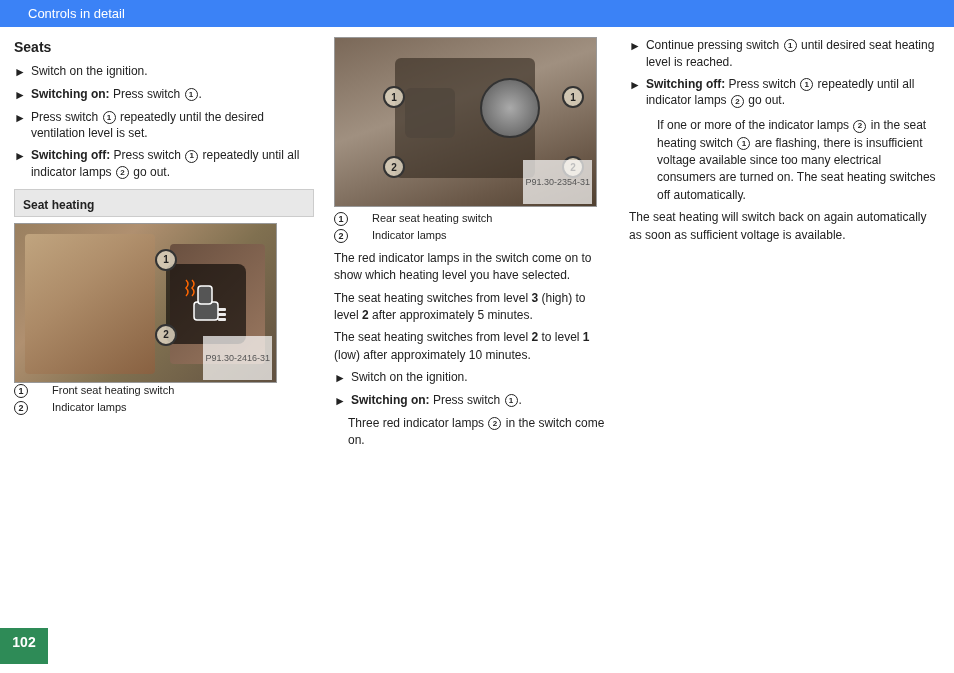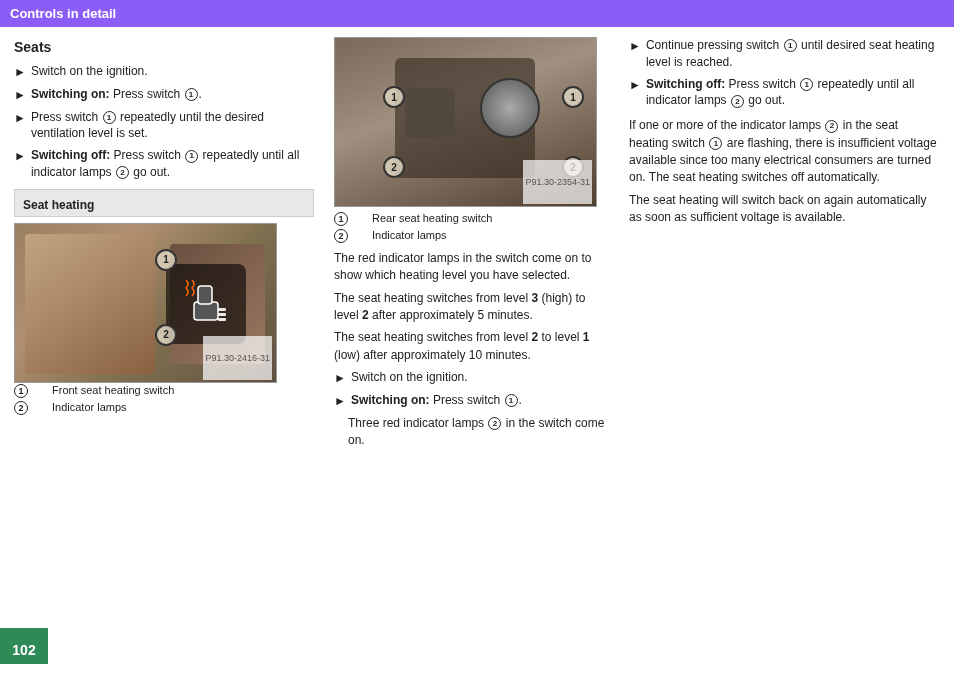--- a/index.html
+++ b/index.html
@@ -6,25 +6,25 @@
     body {
       font-family: Arial, Helvetica, sans-serif;
       font-size: 12px;
       color: #222;
       background: #fff;
       width: 954px;
       height: 673px;
       overflow: hidden;
     }
     .header-bar {
-      background: #8b5cf6;
+      background: #3b82f6;
       color: #fff;
-      font-weight: bold;
+      font-weight: normal;
       font-size: 13px;
-      padding: 6px 10px;
+      padding: 6px 28px;
       width: 100%;
     }
     .content-area {
       display: flex;
       flex-direction: row;
       padding: 10px 14px 0 14px;
       gap: 0;
     }
     .left-col {
       width: 310px;
@@ -125,21 +125,21 @@
       left: 0;
       width: 48px;
       background: #2e8b57;
       color: #fff;
       font-weight: bold;
       font-size: 14px;
       text-align: center;
       padding: 6px 0;
       height: 36px;
       display: flex;
-      align-items: flex-end;
+      align-items: flex-start;
       justify-content: center;
     }
     
     .car-img-sim {
       background: linear-gradient(135deg, #8a7060 0%, #a08878 30%, #706050 60%, #504030 100%);
       width: 100%;
       height: 100%;
       position: relative;
       display: flex;
       align-items: center;
@@ -334,21 +334,21 @@
 
     <div class="bullet-item">
       <span class="arrow">►</span>
       <span class="bullet-text">Continue pressing switch <span class="superscript-circle">1</span> until desired seat heating level is reached.</span>
     </div>
     <div class="bullet-item">
       <span class="arrow">►</span>
       <span class="bullet-text"><span class="bold">Switching off:</span> Press switch <span class="superscript-circle">1</span> repeatedly until all indicator lamps <span class="superscript-circle">2</span> go out.</span>
     </div>
 
-    <div class="paragraph" style="margin-top:8px;">
+    <div class="paragraph" style="margin-top:8px;margin-left:28px;">
       If one or more of the indicator lamps <span class="superscript-circle">2</span> in the seat heating switch <span class="superscript-circle">1</span> are flashing, there is insufficient voltage available since too many electrical consumers are turned on. The seat heating switches off automatically.
     </div>
     <div class="paragraph">
       The seat heating will switch back on again automatically as soon as sufficient voltage is available.
     </div>
   </div>
 
   <div class="footer-bar">
     <span>102</span>
   </div>

